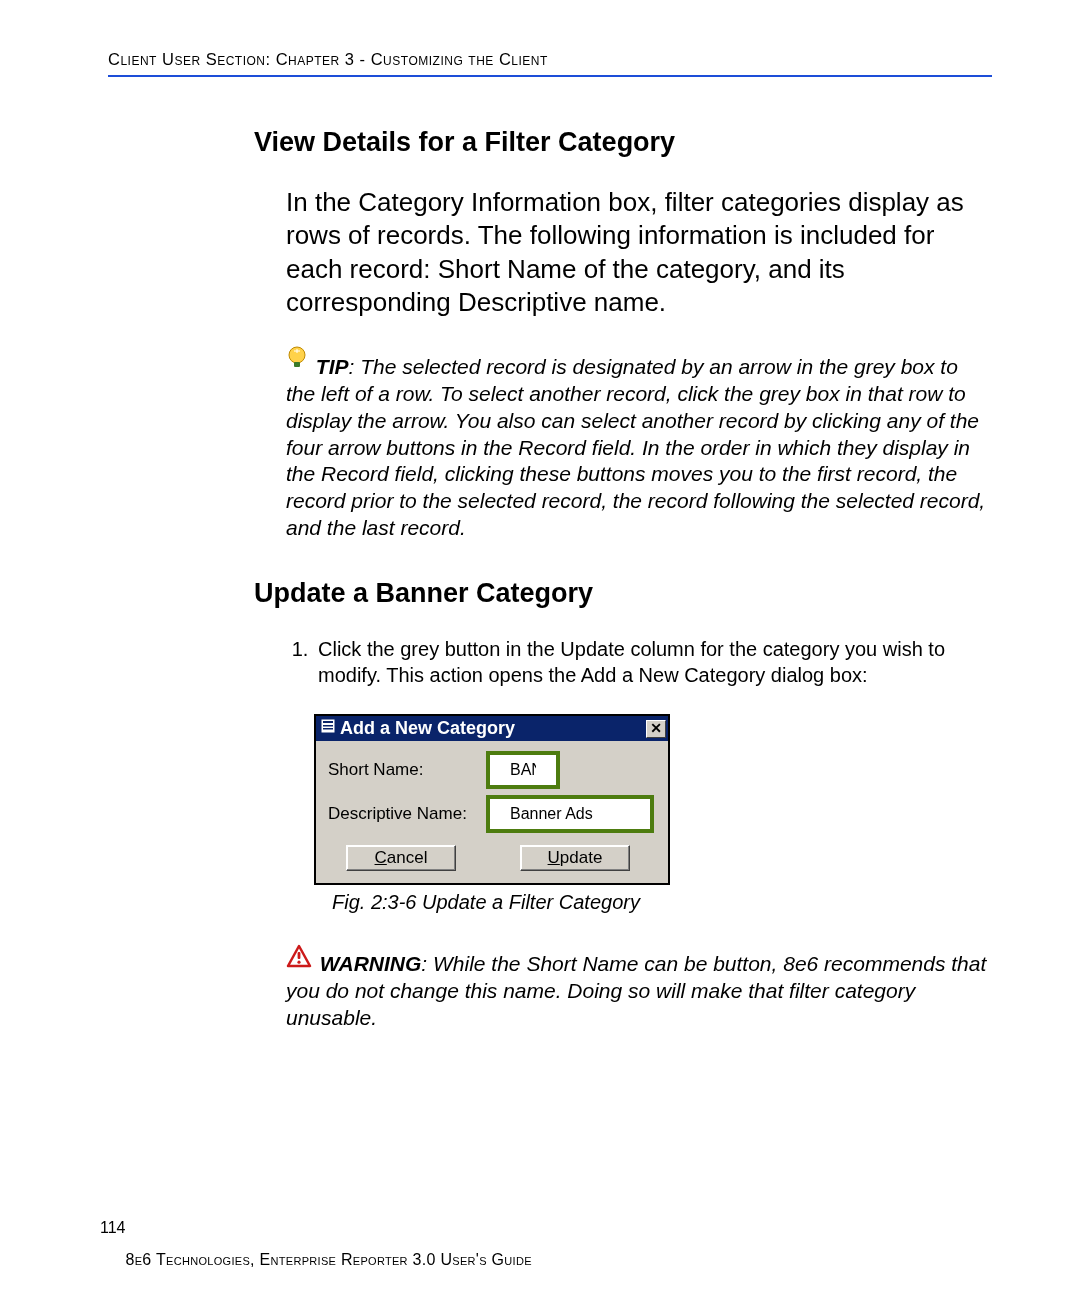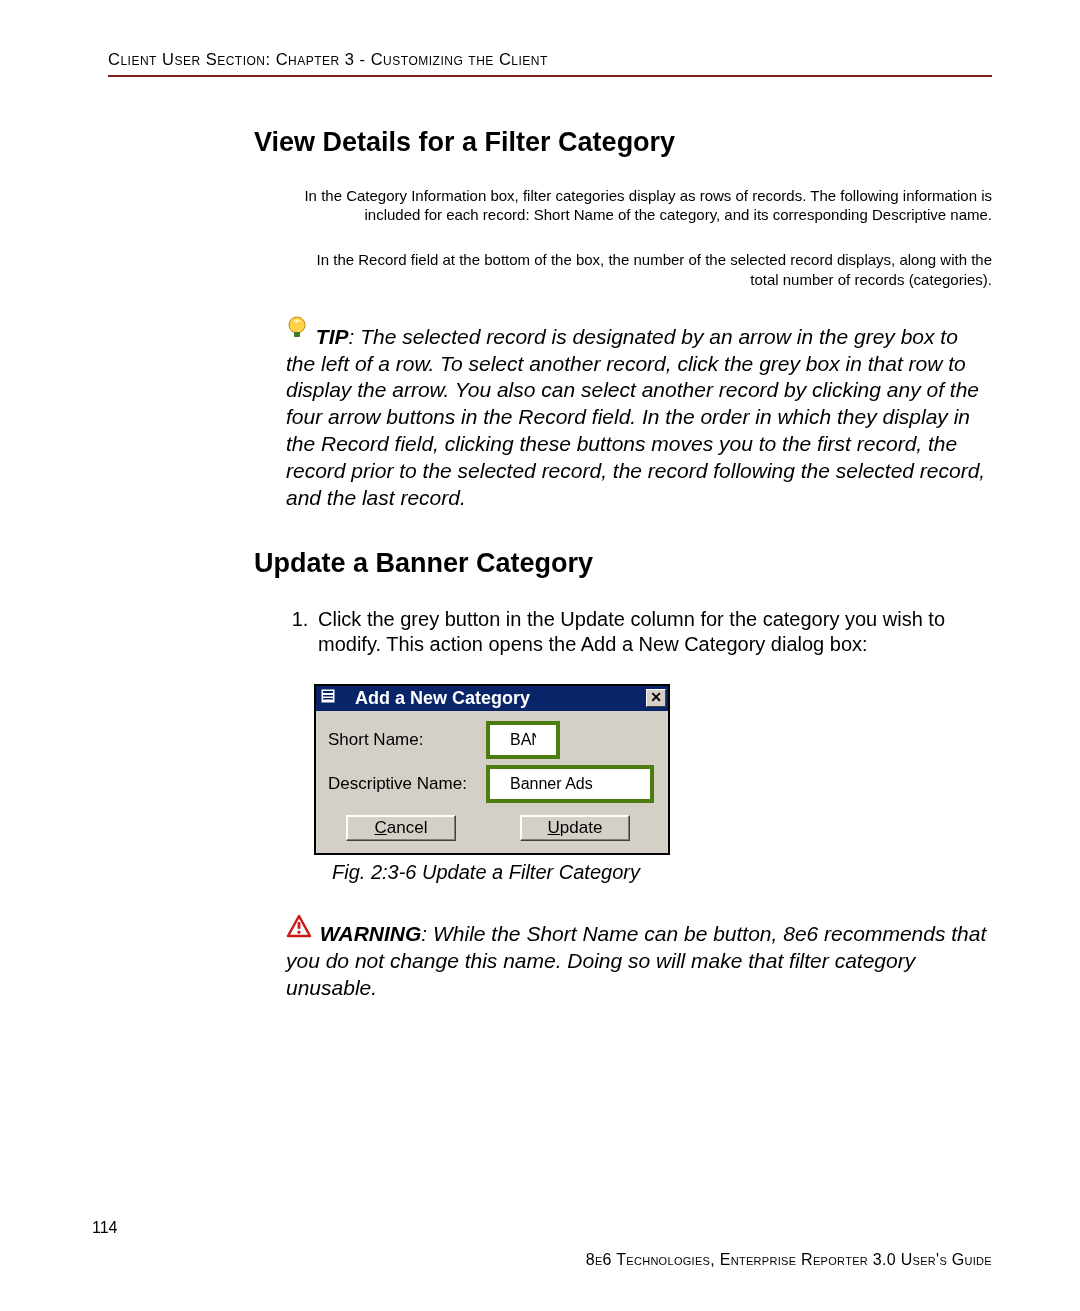--- a/index.html
+++ b/index.html
@@ -14,41 +14,40 @@
     width: 1080px;
     height: 1311px;
     position: relative;
     box-sizing: border-box;
     padding: 50px 88px 40px 108px;
   }
   .running-head {
     font-variant: small-caps;
     font-size: 16.5px;
     letter-spacing: 0.5px;
-    border-bottom: 2px solid #7f1d1d;
+    border-bottom: 2px solid #1d4ed8;
     padding-bottom: 6px;
     margin-bottom: 50px;
   }
   .content {
     margin-left: 146px;
     margin-right: 0;
   }
   h2.section {
     font-size: 27px;
     font-weight: bold;
     margin: 0 0 28px 0;
   }
   h2.section.second {
     margin-top: 36px;
   }
   p.body {
-    font-size: 15px;
-    line-height: 1.28;
-    margin: 0 0 26px 44px;
-    text-align: right;
+    font-size: 26px;
+    line-height: 1.28;
+    margin: 0 0 26px 32px;
   }
   .tip-block {
     font-size: 21px;
     font-style: italic;
     line-height: 1.28;
     margin: 0 0 10px 32px;
   }
   .tip-label {
     font-weight: bold;
   }
@@ -83,21 +82,21 @@
     display: flex;
     align-items: center;
     justify-content: space-between;
     padding: 2px 2px 2px 4px;
     font-weight: bold;
     font-size: 18px;
   }
   .titlebar-left {
     display: flex;
     align-items: center;
-    gap: 19px;
+    gap: 4px;
   }
   .close-btn {
     width: 20px;
     height: 18px;
     background: #d4d0c8;
     border: 1px solid #fff;
     border-right-color: #404040;
     border-bottom-color: #404040;
     color: #000;
     font-weight: bold;
@@ -164,45 +163,44 @@
     margin: 0 0 10px 32px;
   }
   .warn-icon {
     display: inline-block;
     vertical-align: text-bottom;
     margin-right: 2px;
   }
   .footer {
     position: absolute;
     bottom: 42px;
-    left: 92px;
+    left: 100px;
     right: 88px;
     display: flex;
-    justify-content: space-between;
+    justify-content: flex-start;
     font-size: 16px;
   }
   .footer .right {
     font-variant: small-caps;
     letter-spacing: 0.3px;
     margin-top: 32px;
   }
 </style>
 </head>
 <body>
 
 <div class="page">
 
   <div class="running-head">Client User Section: Chapter 3 - Customizing the Client</div>
 
   <div class="content">
 
     <h2 class="section">View Details for a Filter Category</h2>
 
     <p class="body">In the Category Information box, filter categories display as rows of records. The following information is included for each record: Short Name of the category, and its corresponding Descriptive name.</p>
-    <p class="body">In the Record field at the bottom of the box, the number of the selected record displays, along with the total number of records (categories).</p>
 
     <div class="tip-block">
       <span class="bulb">
         <svg width="22" height="26" viewBox="0 0 22 26">
           <circle cx="11" cy="10" r="8" fill="#ffd24a" stroke="#c08a00" stroke-width="1"></circle>
           <rect x="8" y="17" width="6" height="5" rx="1" fill="#3a7a2a"></rect>
           <path d="M11 4 L11 8 M8 6 L14 6" stroke="#fff" stroke-width="1"></path>
         </svg>
       </span>
       <span class="tip-label">TIP</span><span>: The selected record is designated by an arrow in the grey box to the left of a row. To select another record, click the grey box in that row to display the arrow. You also can select another record by clicking any of the four arrow buttons in the Record field. In the order in which they display in the Record field, clicking these buttons moves you to the first record, the record prior to the selected record, the record following the selected record, and the last record.</span>

